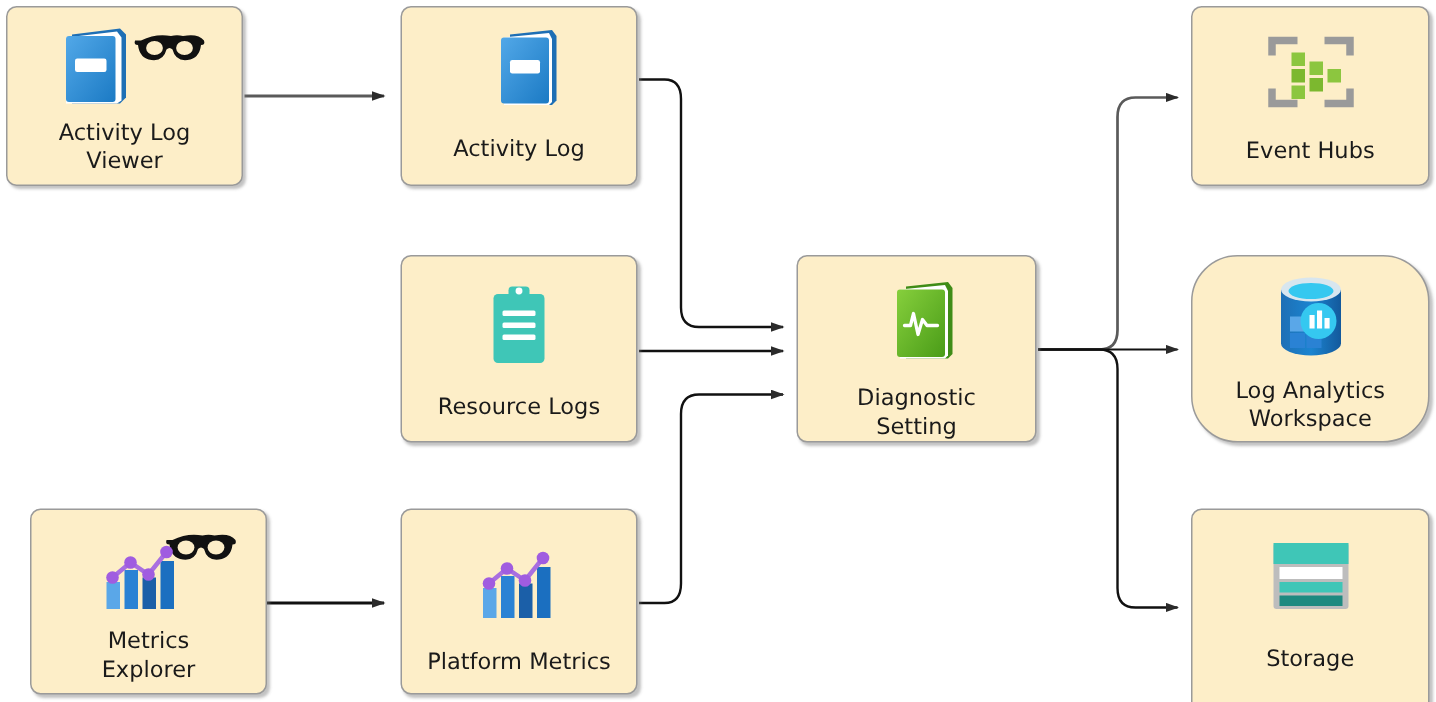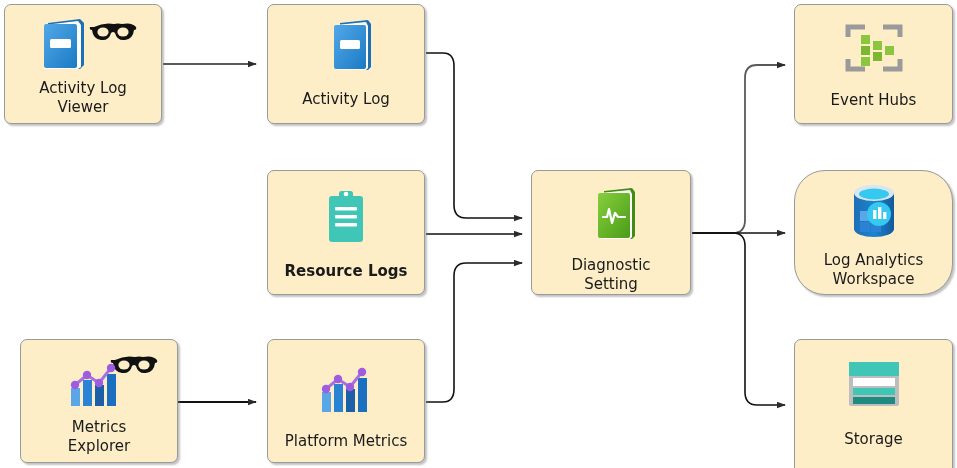--- a/index.html
+++ b/index.html
@@ -86,21 +86,21 @@
     <div class="icon" style="width:56px;height:58px;">
       <svg width="56" height="58" viewBox="0 0 56 58">
         <rect x="11" y="8" width="34" height="46" rx="3" fill="#3fc6b7"></rect>
         <rect x="21" y="3" width="14" height="9" rx="2.5" fill="#3fc6b7"></rect>
         <circle cx="28" cy="6" r="2.3" fill="#ffffff"></circle>
         <rect x="17" y="19" width="22" height="3.6" rx="1" fill="#ffffff"></rect>
         <rect x="17" y="27" width="22" height="3.6" rx="1" fill="#ffffff"></rect>
         <rect x="17" y="35" width="22" height="3.6" rx="1" fill="#ffffff"></rect>
       </svg>
     </div>
-    <div class="label" style="margin-top:16px;font-weight:bold;">Resource Logs</div>
+    <div class="label" style="margin-top:16px;">Resource Logs</div>
   </div>
 
   <div class="node" style="left:20px;top:339px;width:158px;height:124px;padding-top:12px;">
     <div class="icon" style="width:120px;height:58px;">
       <svg width="120" height="58" viewBox="0 0 120 58">
         <g>
           <path d="M76,8 q10,-5 20,-3 q4,-1 8,0 q10,-2 14,3 q1,3 -2,3 q-1,9 -9,10 q-8,1 -10,-7 q-2,-2 -4,0 q-2,8 -10,7 q-8,-1 -9,-10 q-3,0 -2,-3 z" fill="#111111"></path>
           <ellipse cx="85" cy="13" rx="5.6" ry="4.6" fill="#fdeec8"></ellipse>
           <ellipse cx="105" cy="13" rx="5.6" ry="4.6" fill="#fdeec8"></ellipse>
         </g>

